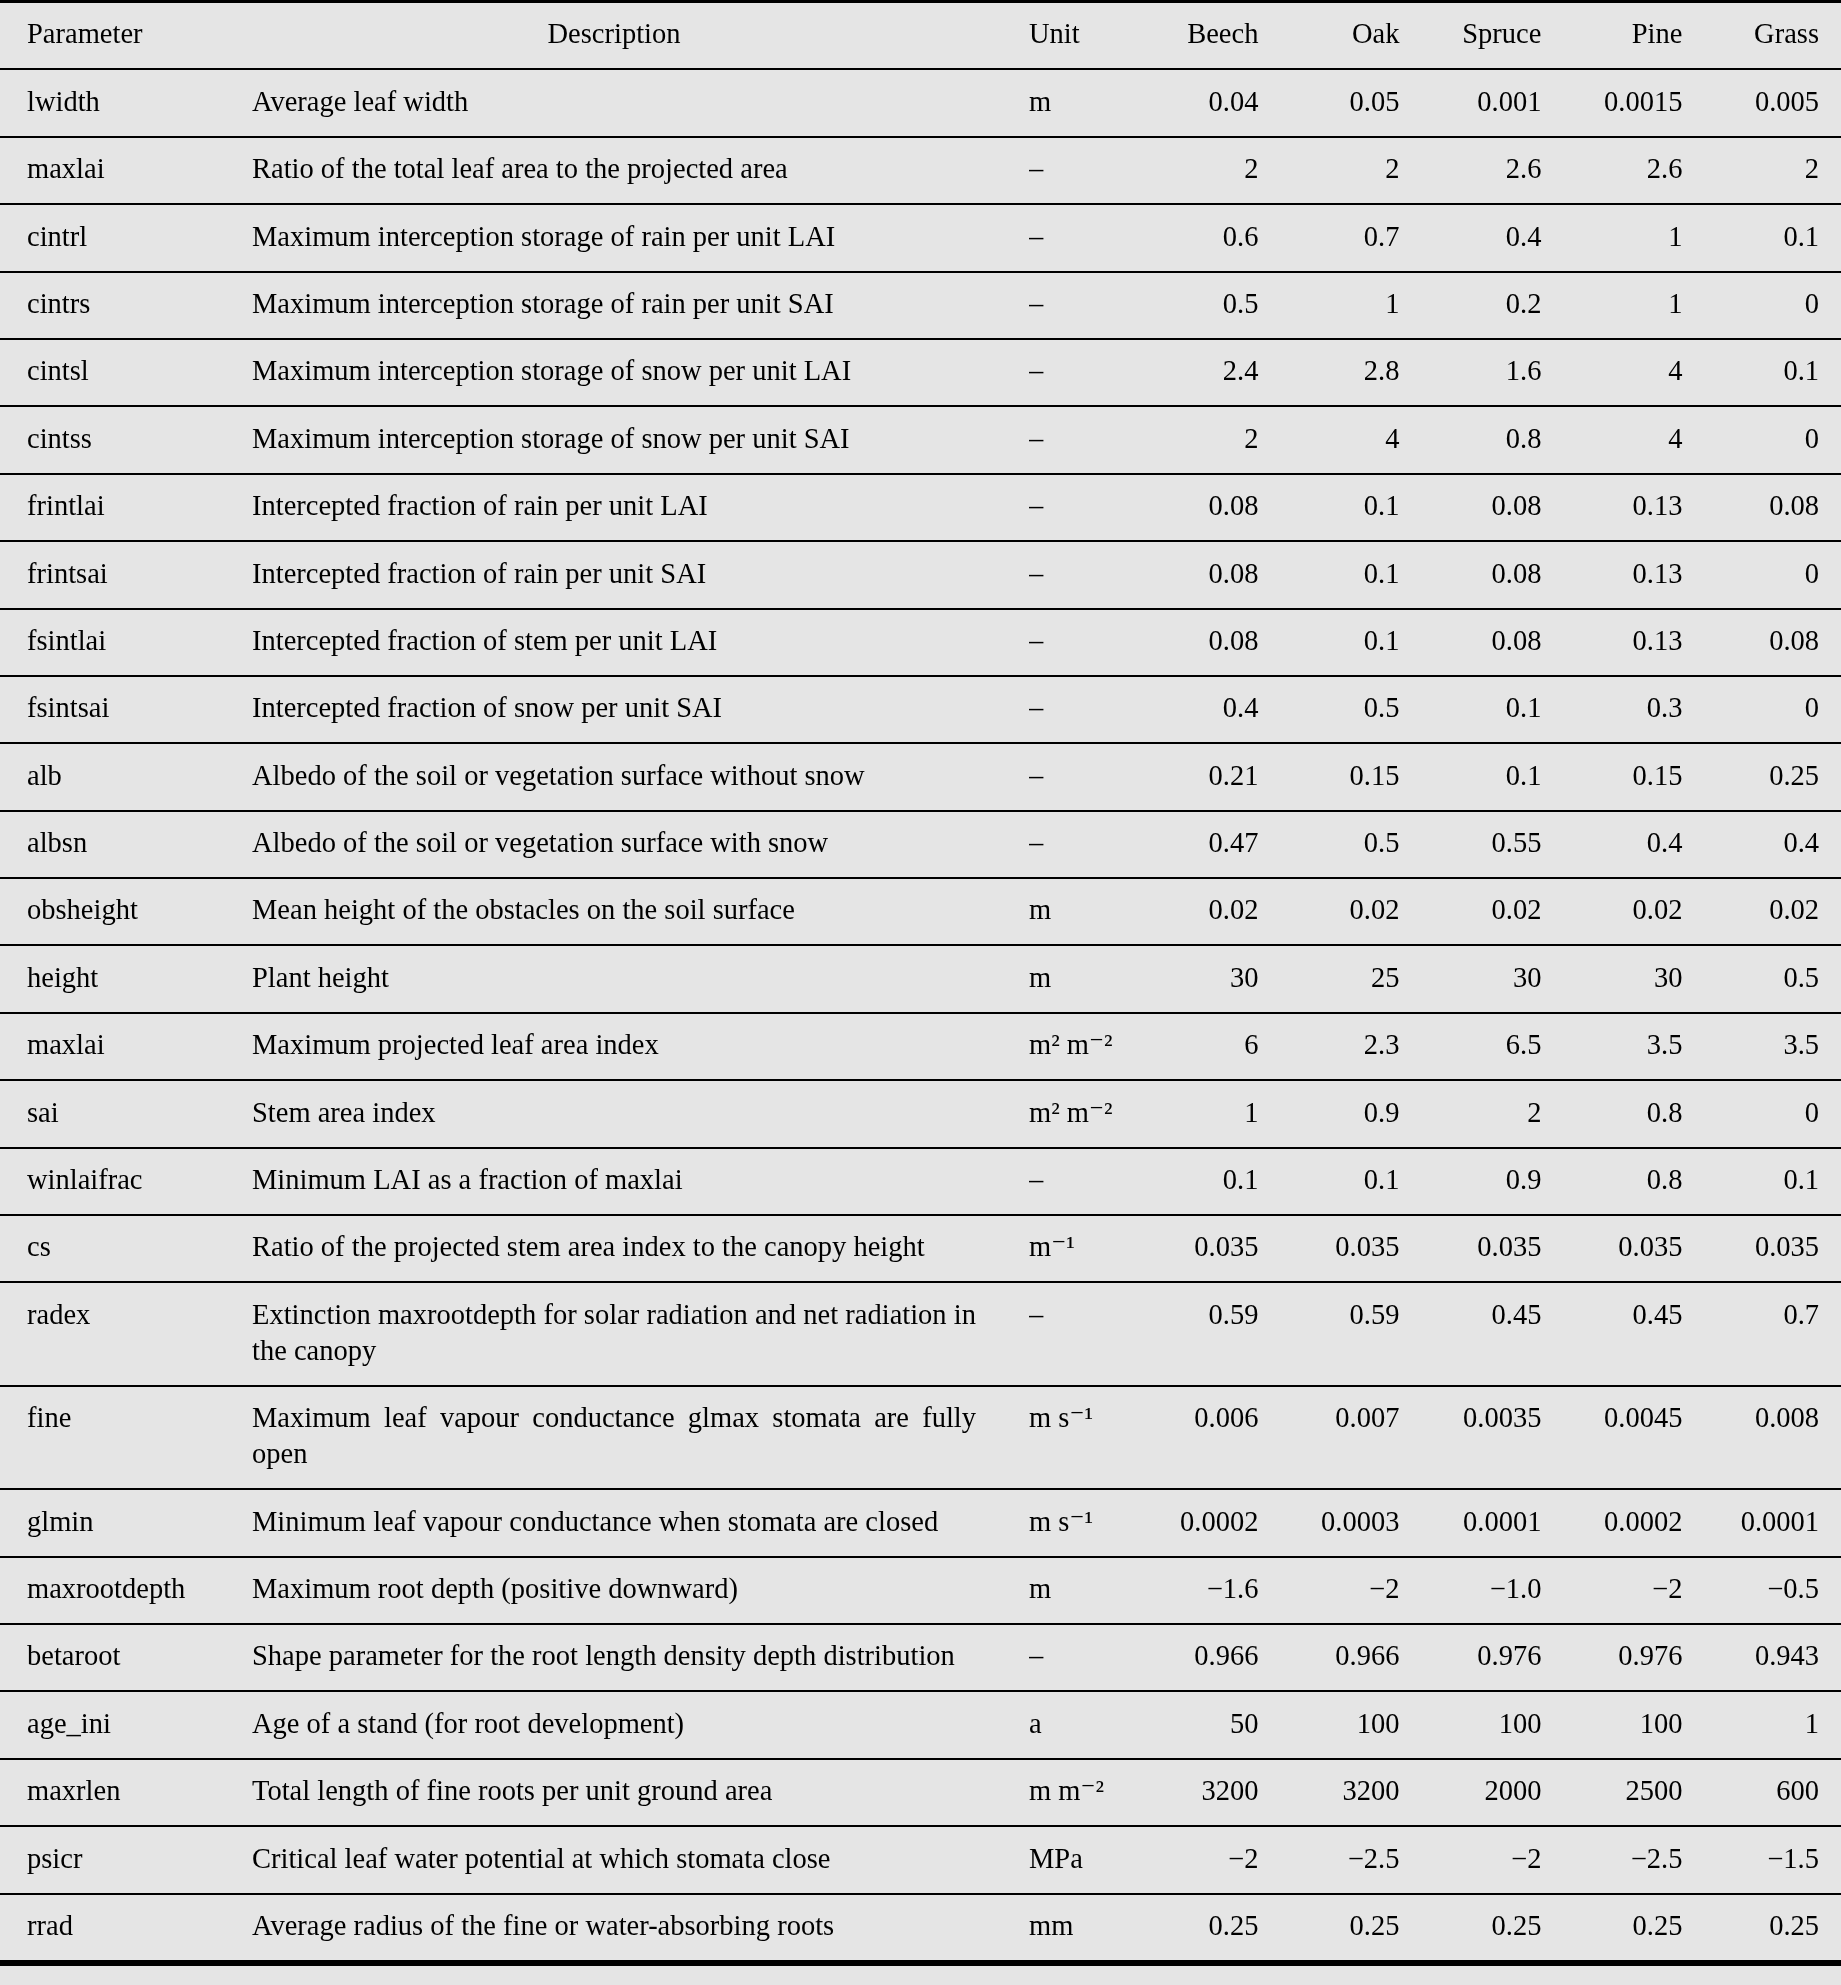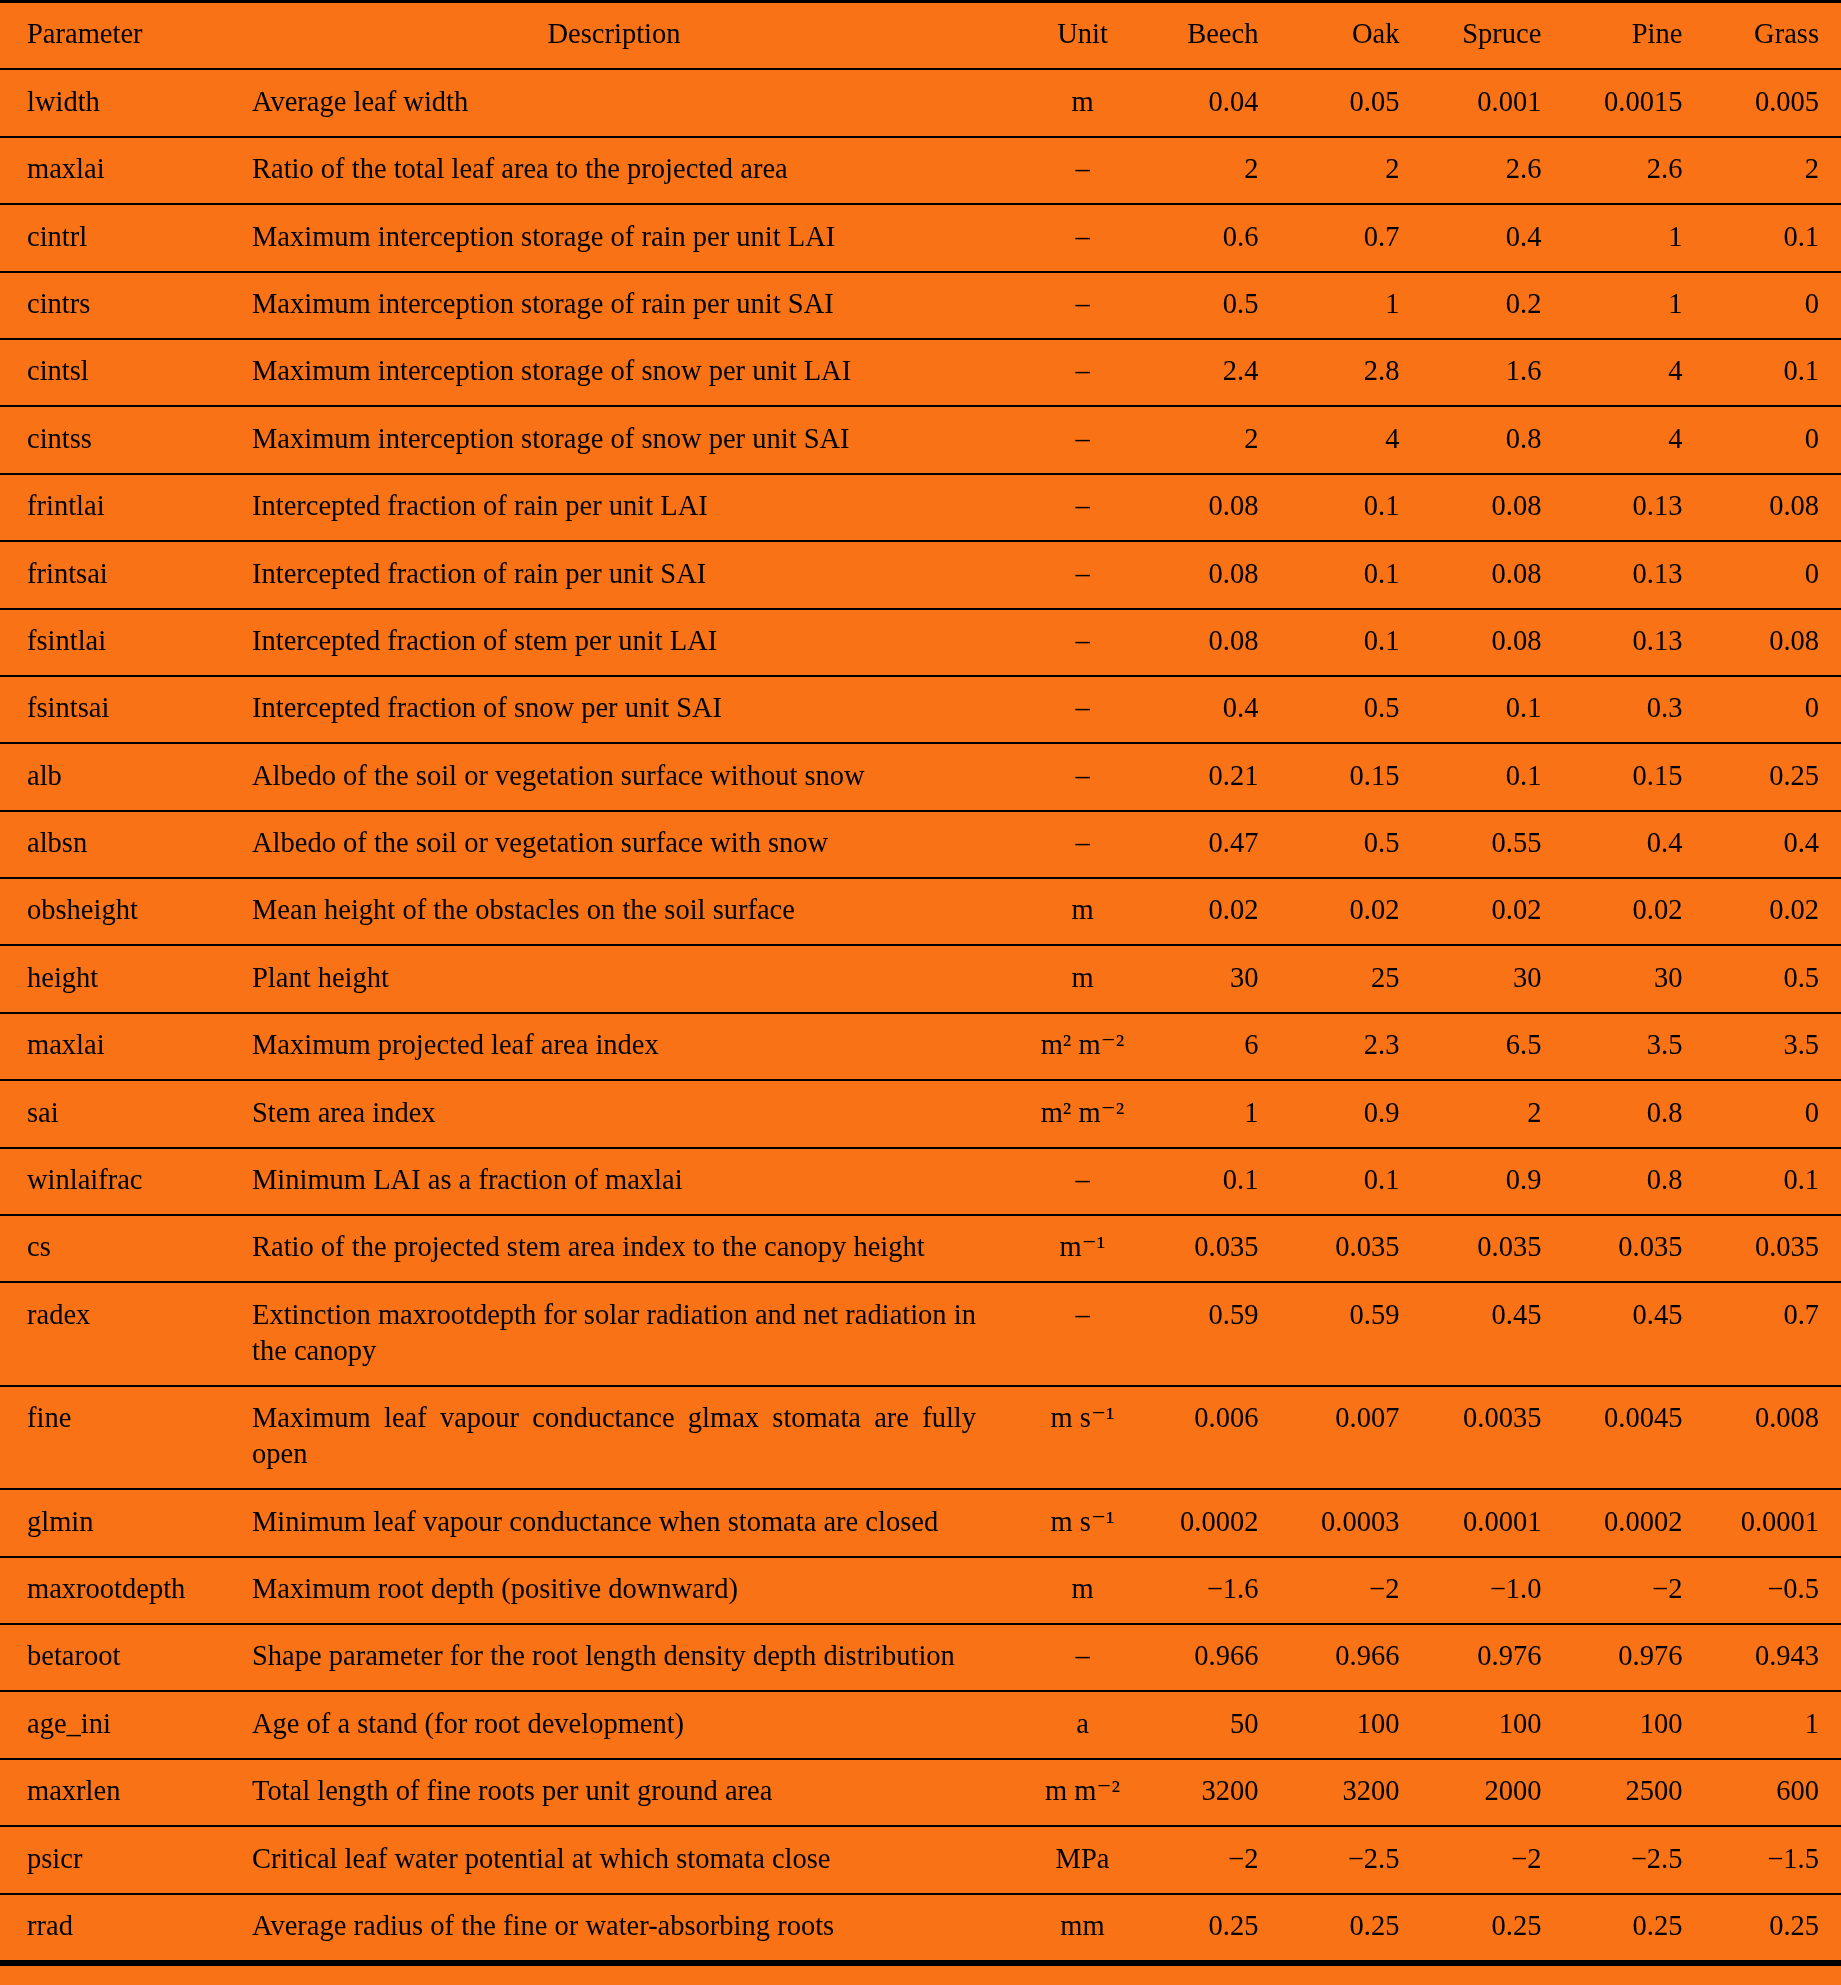--- a/index.html
+++ b/index.html
@@ -4,21 +4,21 @@
 <style>
   * { box-sizing: border-box; }
   html, body {
     margin: 0;
     padding: 0;
     background: #ffffff;
   }
   .page {
     width: 1842px;
     height: 1985px;
-    background: #f97316;
+    background: #e5e5e5;
     overflow: hidden;
   }
   table.params {
     border-collapse: collapse;
     table-layout: fixed;
     width: 1842px;
     font-family: "Liberation Serif", "DejaVu Serif", serif;
     font-size: 28.5px;
     color: #000000;
     border-top: 3.6px solid #000000;
@@ -31,21 +31,21 @@
     line-height: 36px;
     overflow: hidden;
   }
   thead tr { border-bottom: 2.7px solid #000000; }
   tbody tr { border-bottom: 2.7px solid #000000; }
   tbody tr:last-child { border-bottom: none; }
 
   th.h-param, td.td-param { text-align: left;  padding-left: 27px; }
   th.h-desc              { text-align: center;   padding-right: 53px; }
   td.td-desc             { text-align: justify; padding-right: 53px; }
-  th.h-unit, td.td-unit  { text-align: center; }
+  th.h-unit, td.td-unit  { text-align: left; }
   th.h-val, td.td-val    { text-align: right; padding-right: 19.6px; }
   th.h-val:last-child, td.td-val:last-child { padding-right: 24px; }
 </style>
 </head>
 <body>
 
 <div class="page">
   <table class="params">
     <colgroup>
       <col style="width:252px">

